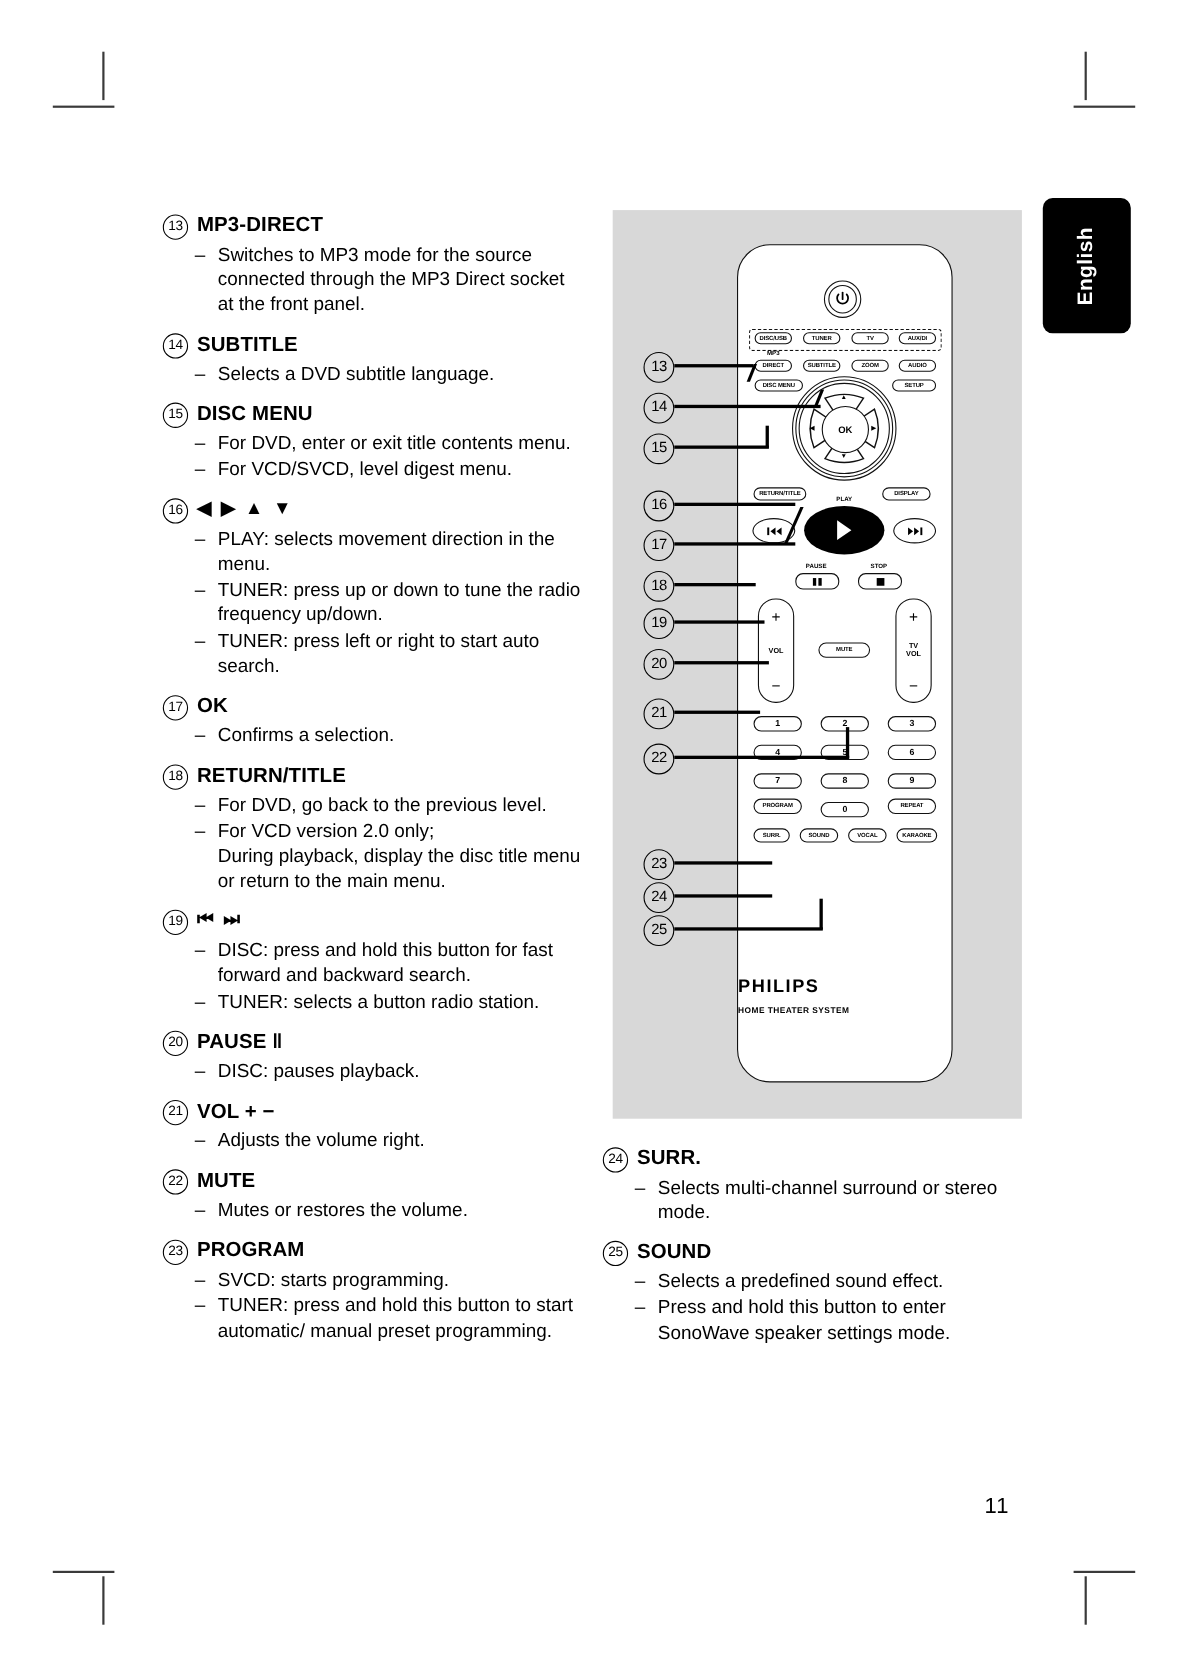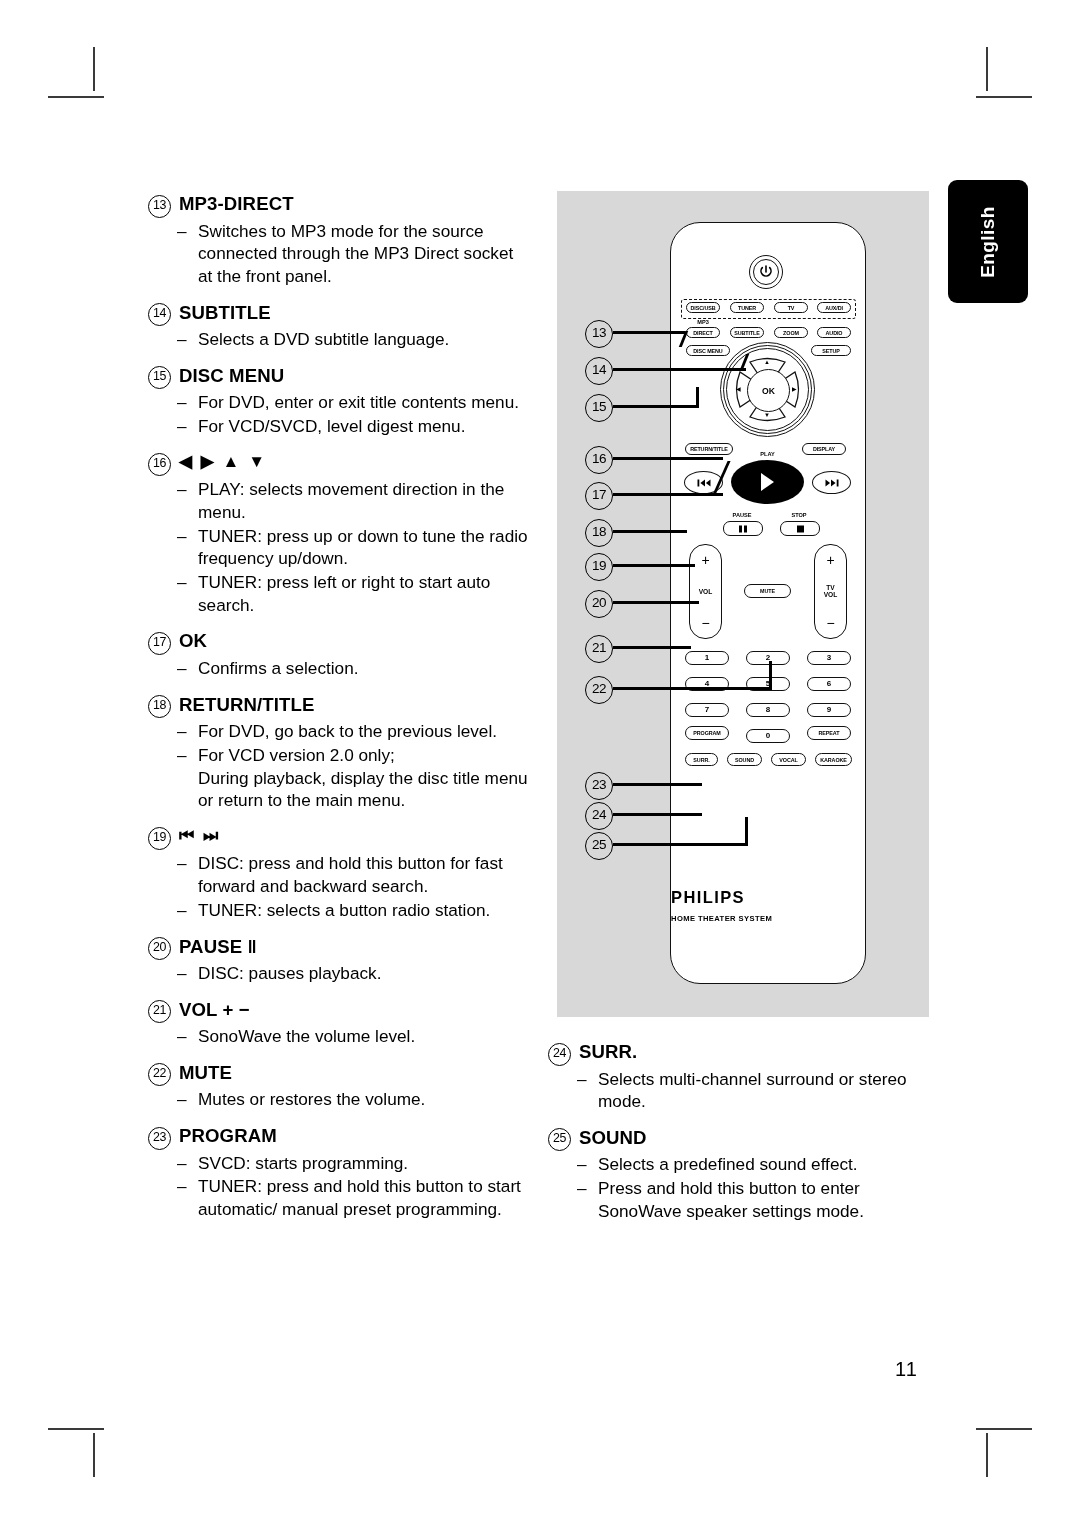--- a/index.html
+++ b/index.html
@@ -391,21 +391,21 @@
           <span class="btext">DISC: pauses playback.</span>
         </div>
       </div>
       <div class="entry">
         <div class="ehead">
           <div class="num">21</div>
           <div class="elabel">VOL + −</div>
         </div>
         <div class="bullet">
           <span class="dash">–</span>
-          <span class="btext">SonoWave the volume level.</span>
+          <span class="btext">Adjusts the volume right.</span>
         </div>
       </div>
       <div class="entry">
         <div class="ehead">
           <div class="num">22</div>
           <div class="elabel">MUTE</div>
         </div>
         <div class="bullet">
           <span class="dash">–</span>
           <span class="btext">Mutes or restores the volume.</span>

